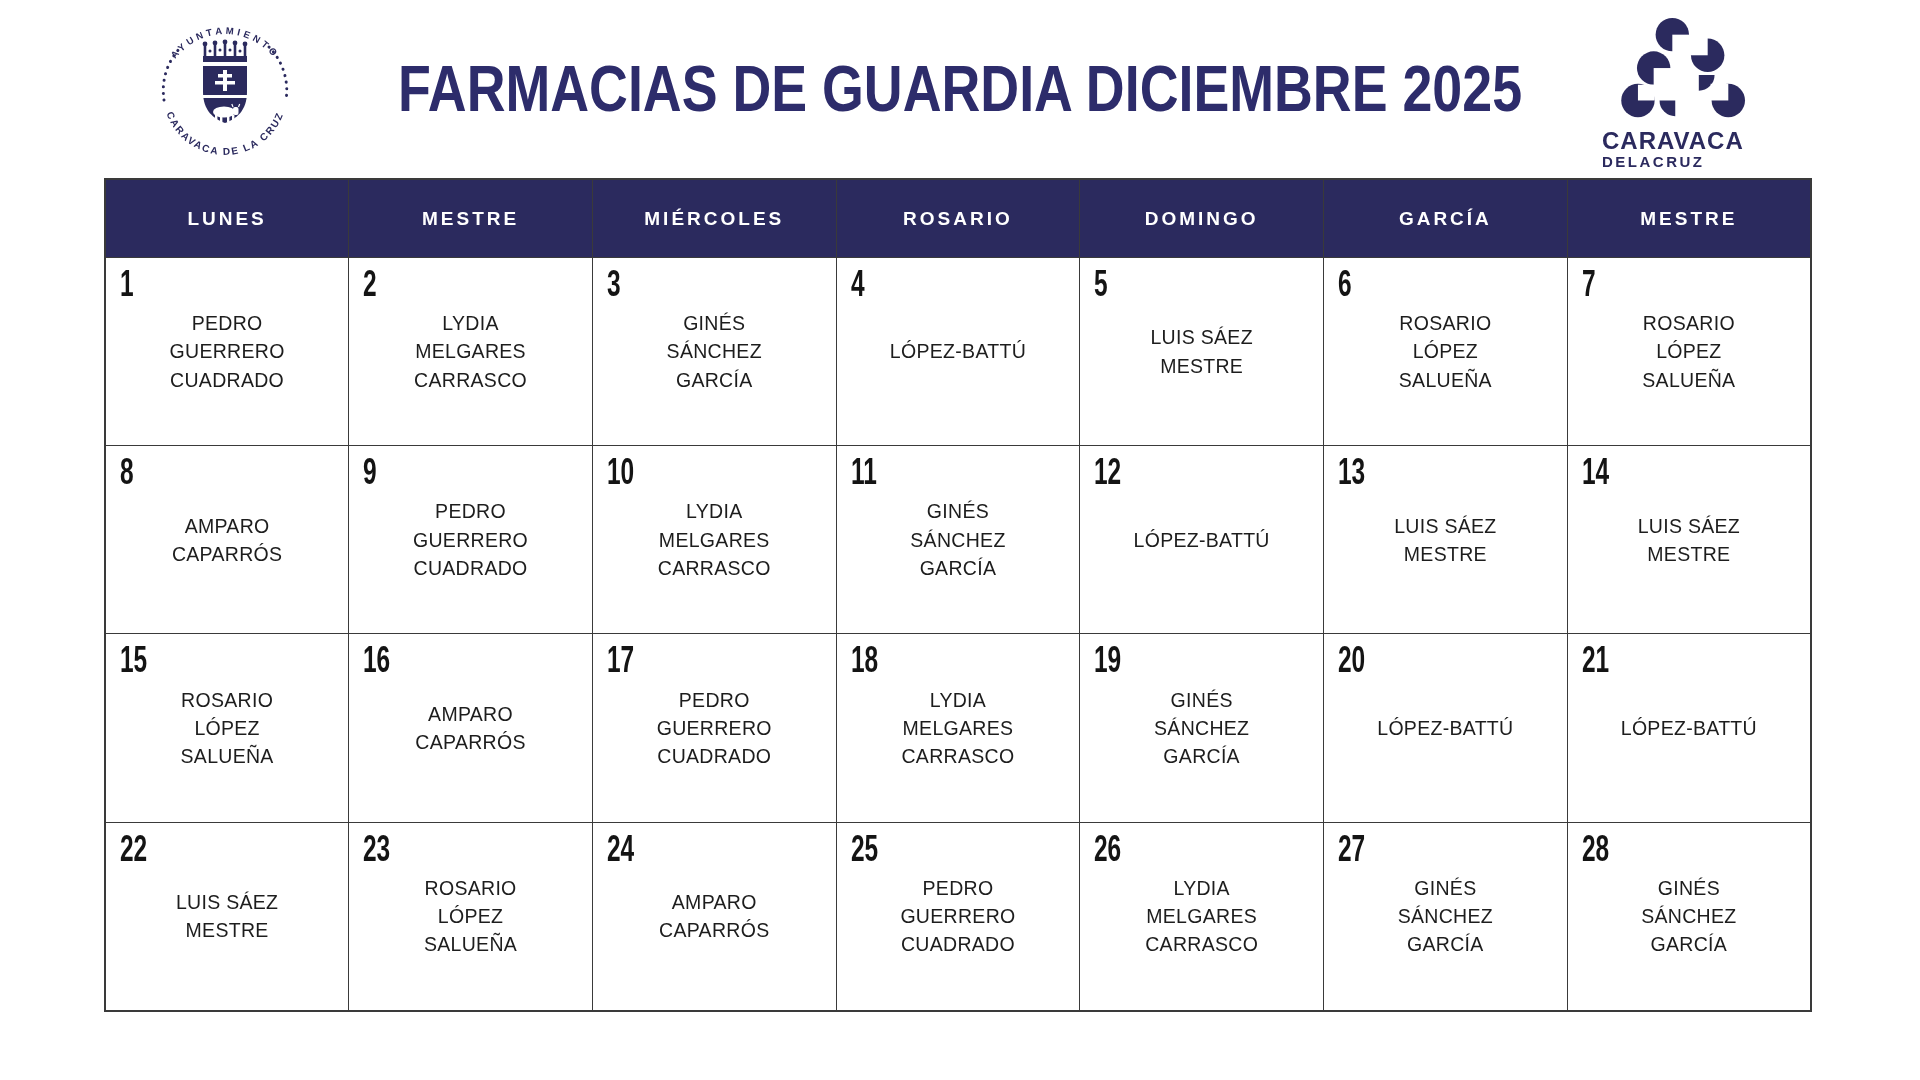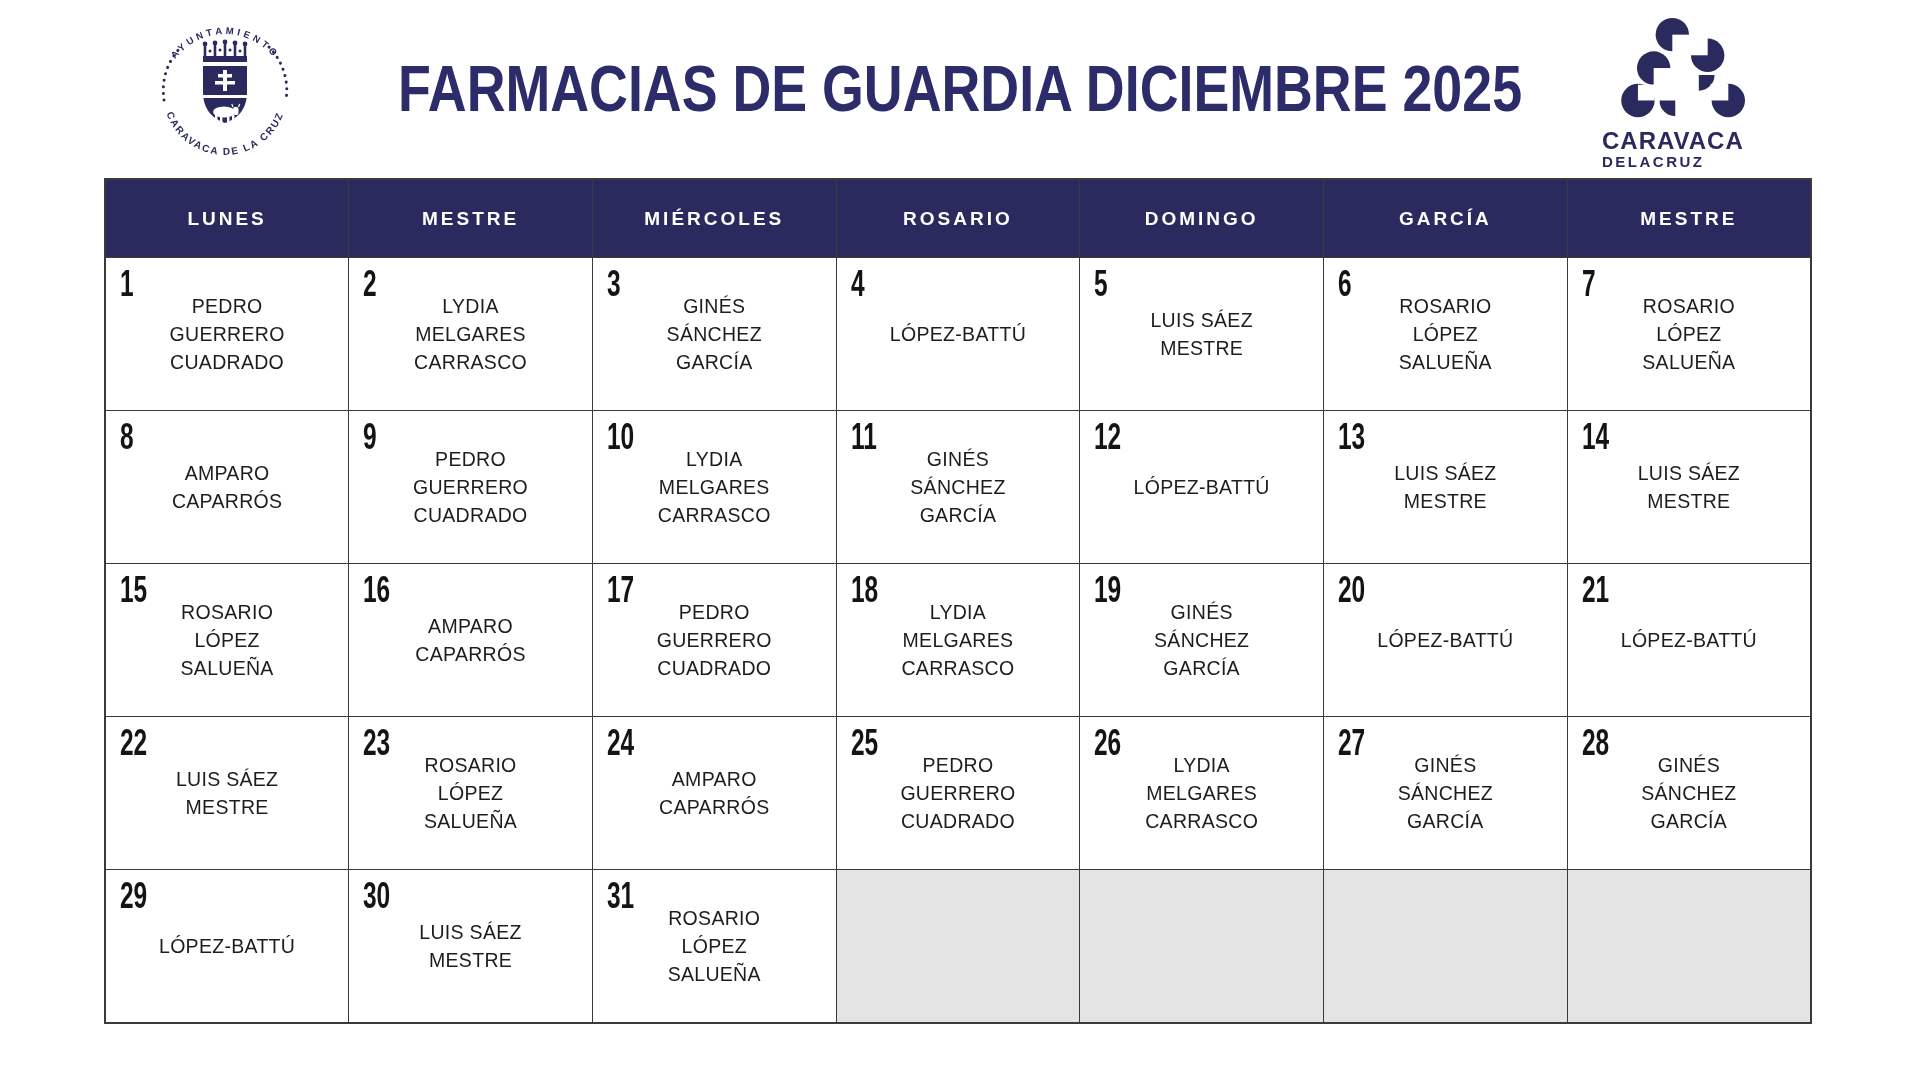--- a/index.html
+++ b/index.html
@@ -266,34 +266,16 @@
           </td>
           <td>
             <div class="day-num">27</div>
             <div class="pharmacy-name">GINÉS SÁNCHEZ GARCÍA</div>
           </td>
           <td>
             <div class="day-num">28</div>
             <div class="pharmacy-name">GINÉS SÁNCHEZ GARCÍA</div>
           </td>
         </tr>
-        <tr>
-          <td>
-            <div class="day-num">29</div>
-            <div class="pharmacy-name">LÓPEZ-BATTÚ</div>
-          </td>
-          <td>
-            <div class="day-num">30</div>
-            <div class="pharmacy-name">LUIS SÁEZ MESTRE</div>
-          </td>
-          <td>
-            <div class="day-num">31</div>
-            <div class="pharmacy-name">ROSARIO LÓPEZ SALUEÑA</div>
-          </td>
-          <td class="empty"></td>
-          <td class="empty"></td>
-          <td class="empty"></td>
-          <td class="empty"></td>
-        </tr>
       </tbody>
   </table>
 
 </div>
 
 </body></html>

